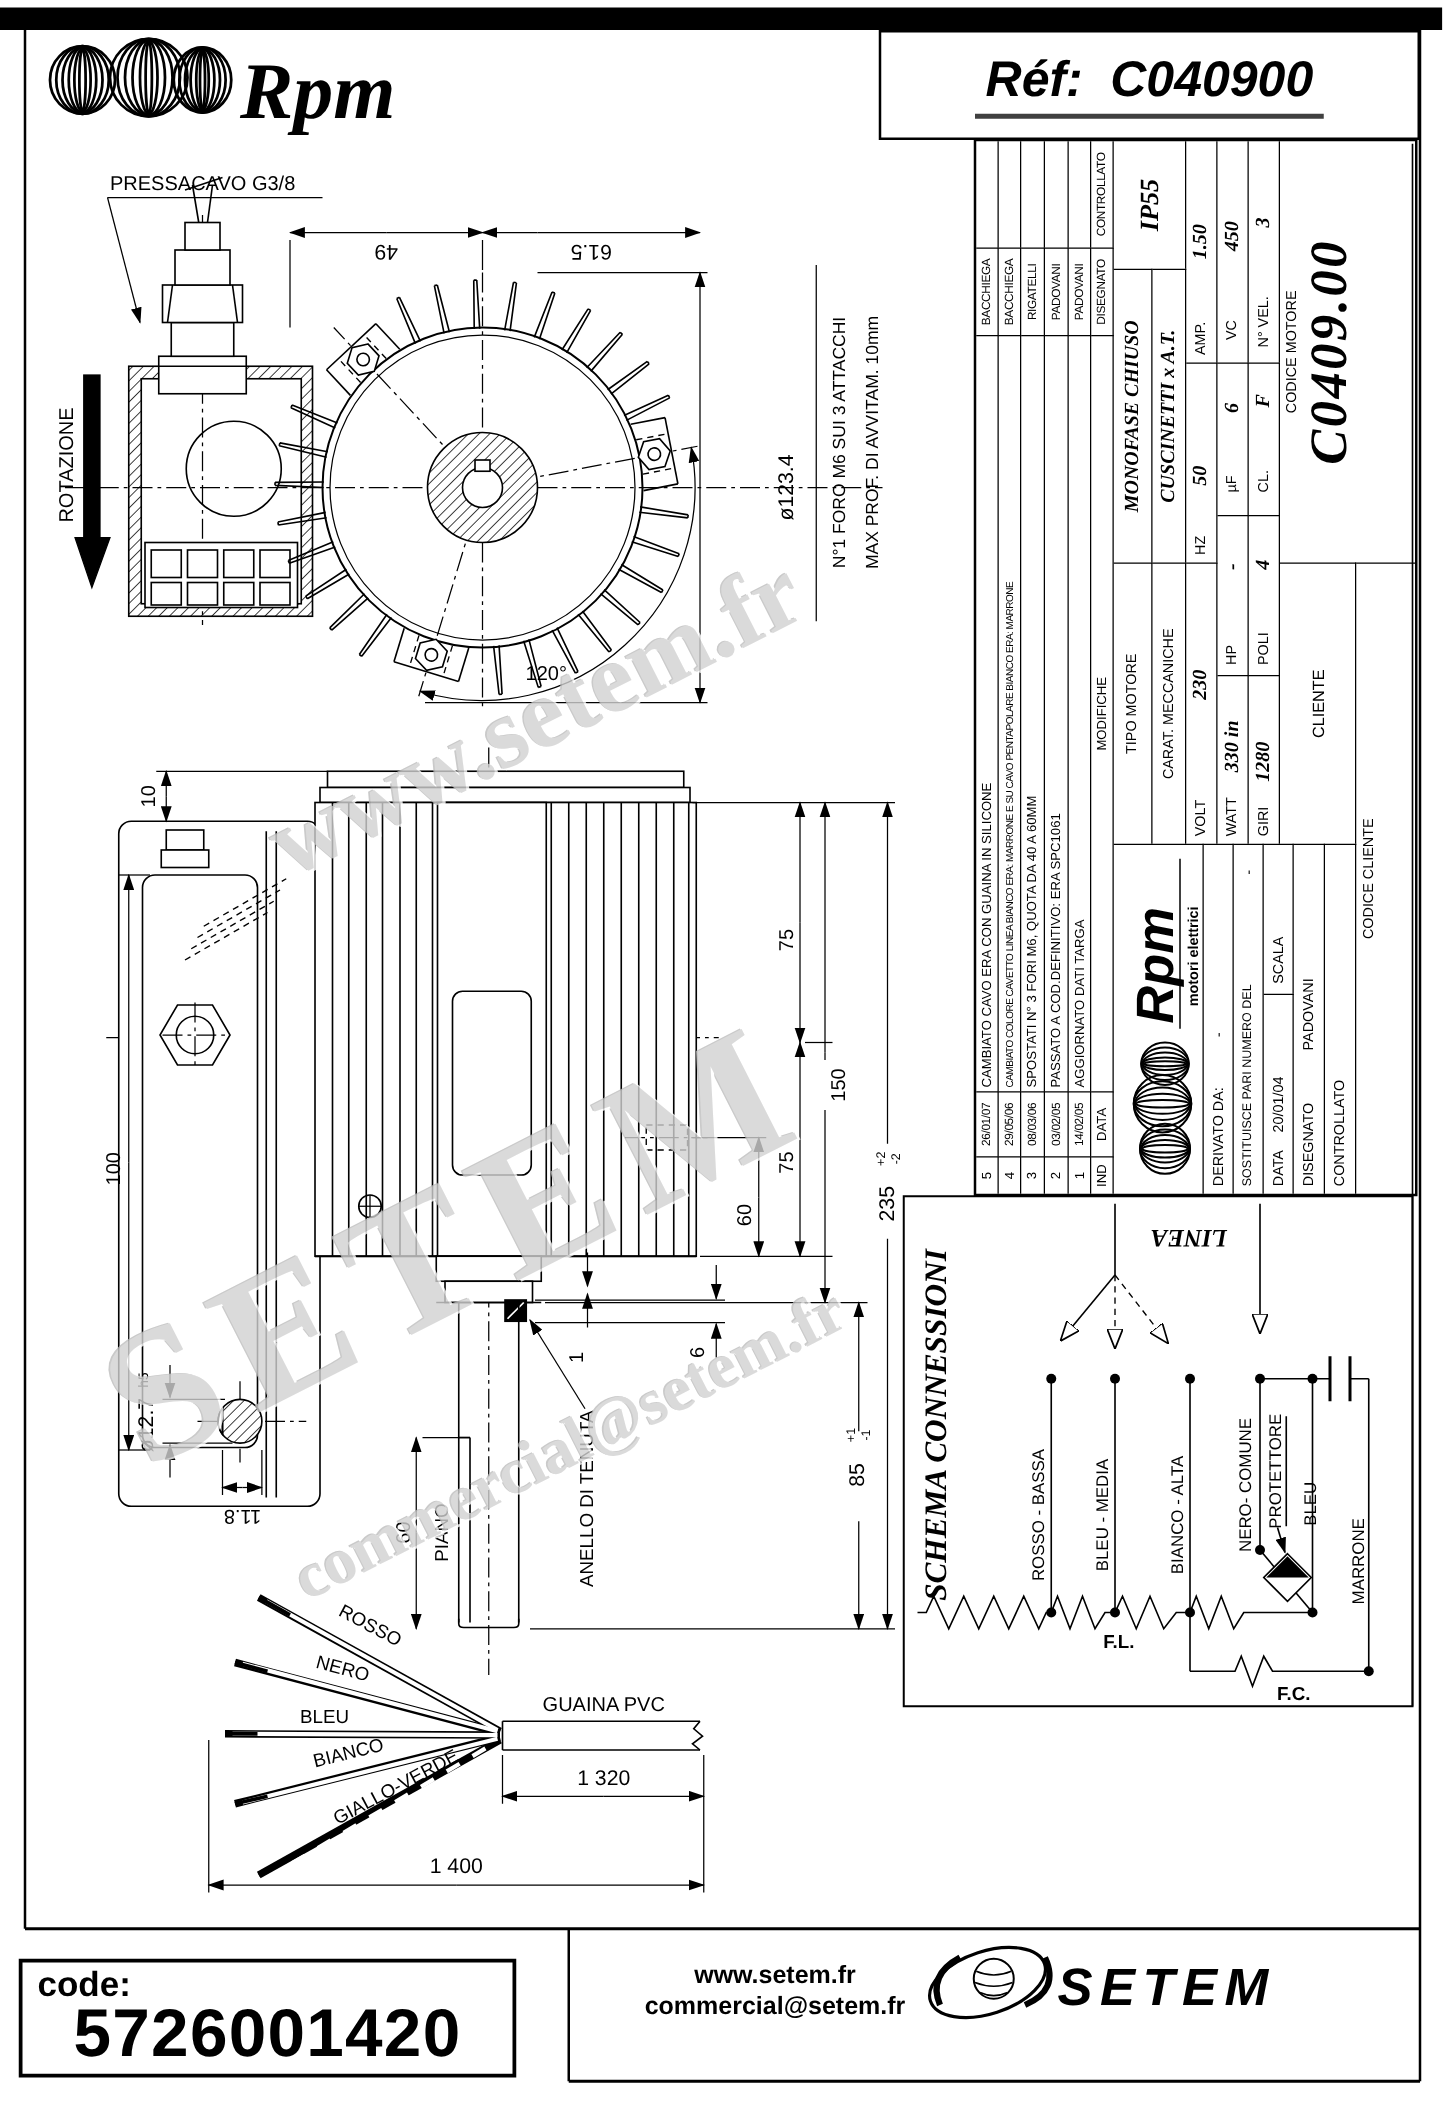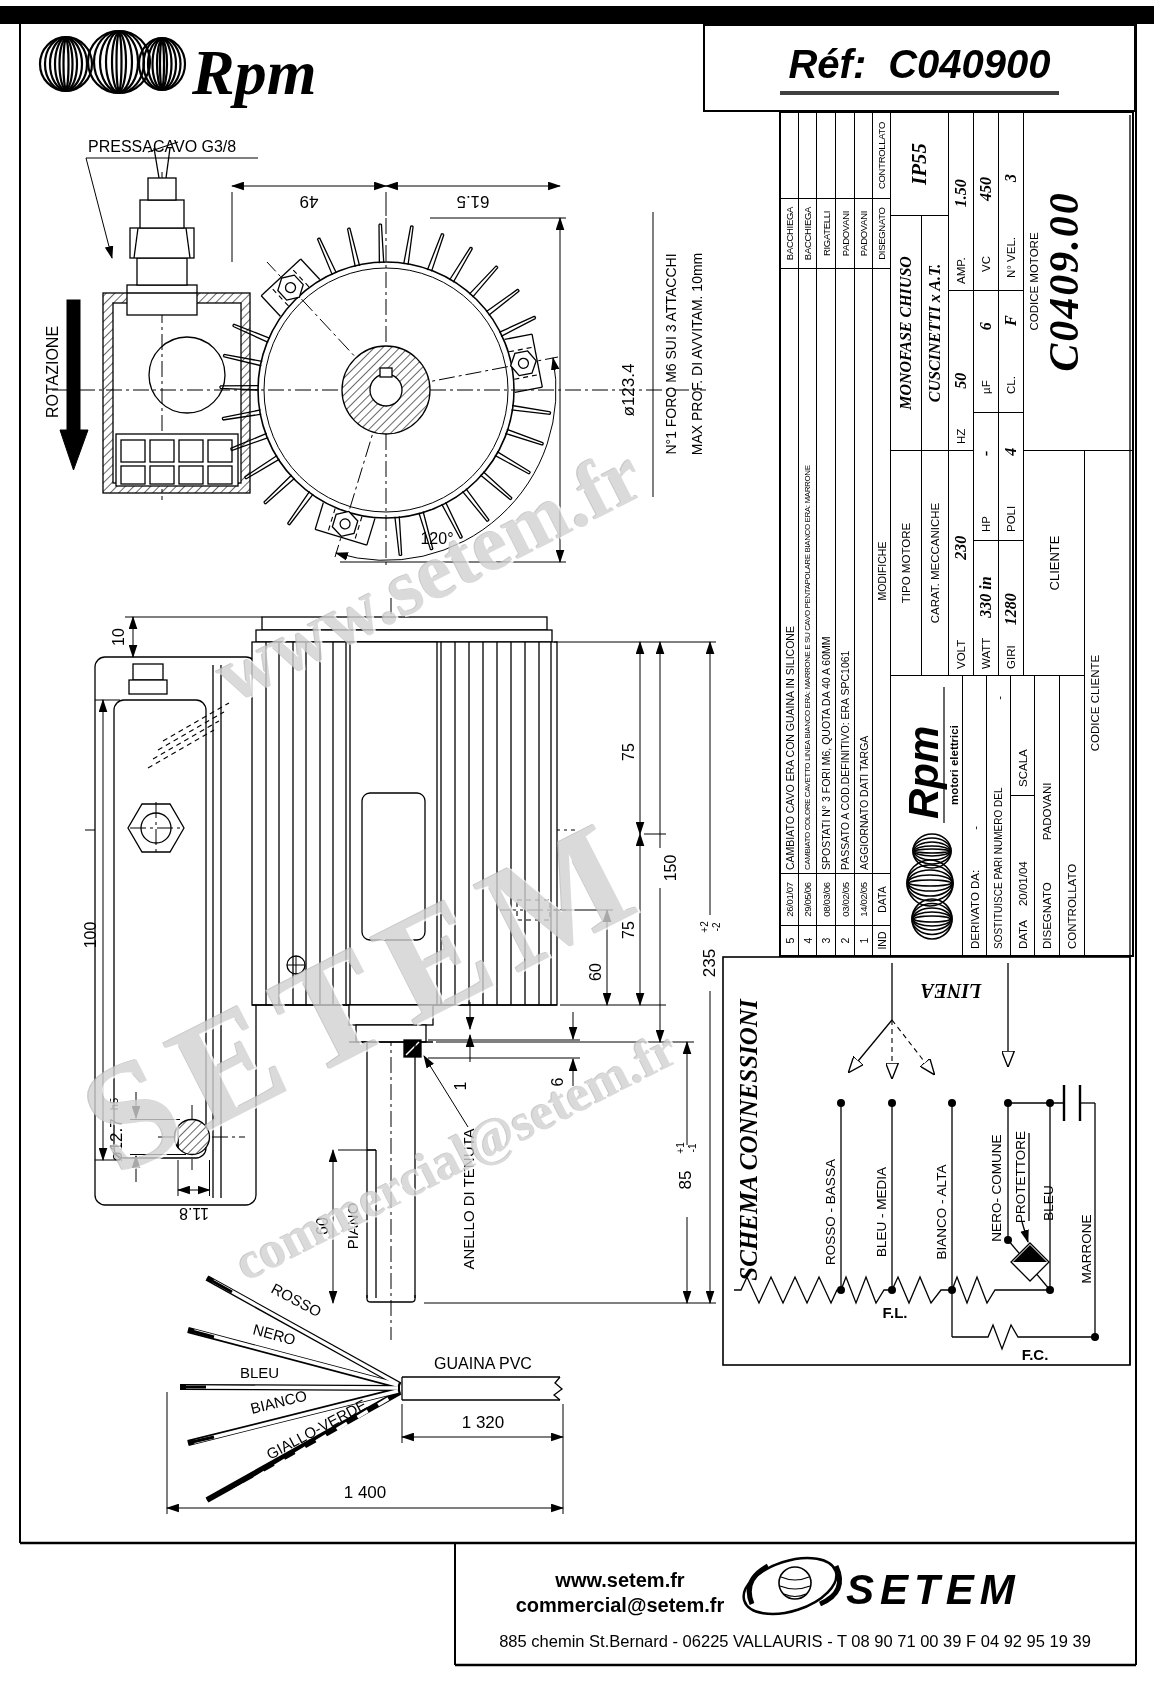--- a/index.html
+++ b/index.html
@@ -668,19 +668,22 @@
     <div class="cell" style="left:280px;top:243px;width:225px;height:61px;justify-content:center;">
       <span class="lab" style="font-size:13px;">CLIENTE</span>
     </div>
     <div class="cell nbr nbb" style="left:505px;top:243px;width:337px;height:108px;flex-direction:column;align-items:center;justify-content:flex-start;padding-top:4px;">
       <span class="lab">CODICE MOTORE</span>
       <span class="bigval">C0409.00</span>
     </div>
   </div>
   </div>
 
+  <div class="codebox">
+    <span class="codelabel">code:</span>
+    <div class="codenum">5726001420</div>
+  </div>
   <div class="webline">
     <div>www.setem.fr</div>
     <div>commercial@setem.fr</div>
   </div>
-  <div class="address">885 chemin St.Bernard  -  06225 VALLAURIS  -  T 08 90 71 00 39   F 04 92 95 19 39</div>
 
 </div>
 
 </body></html>

